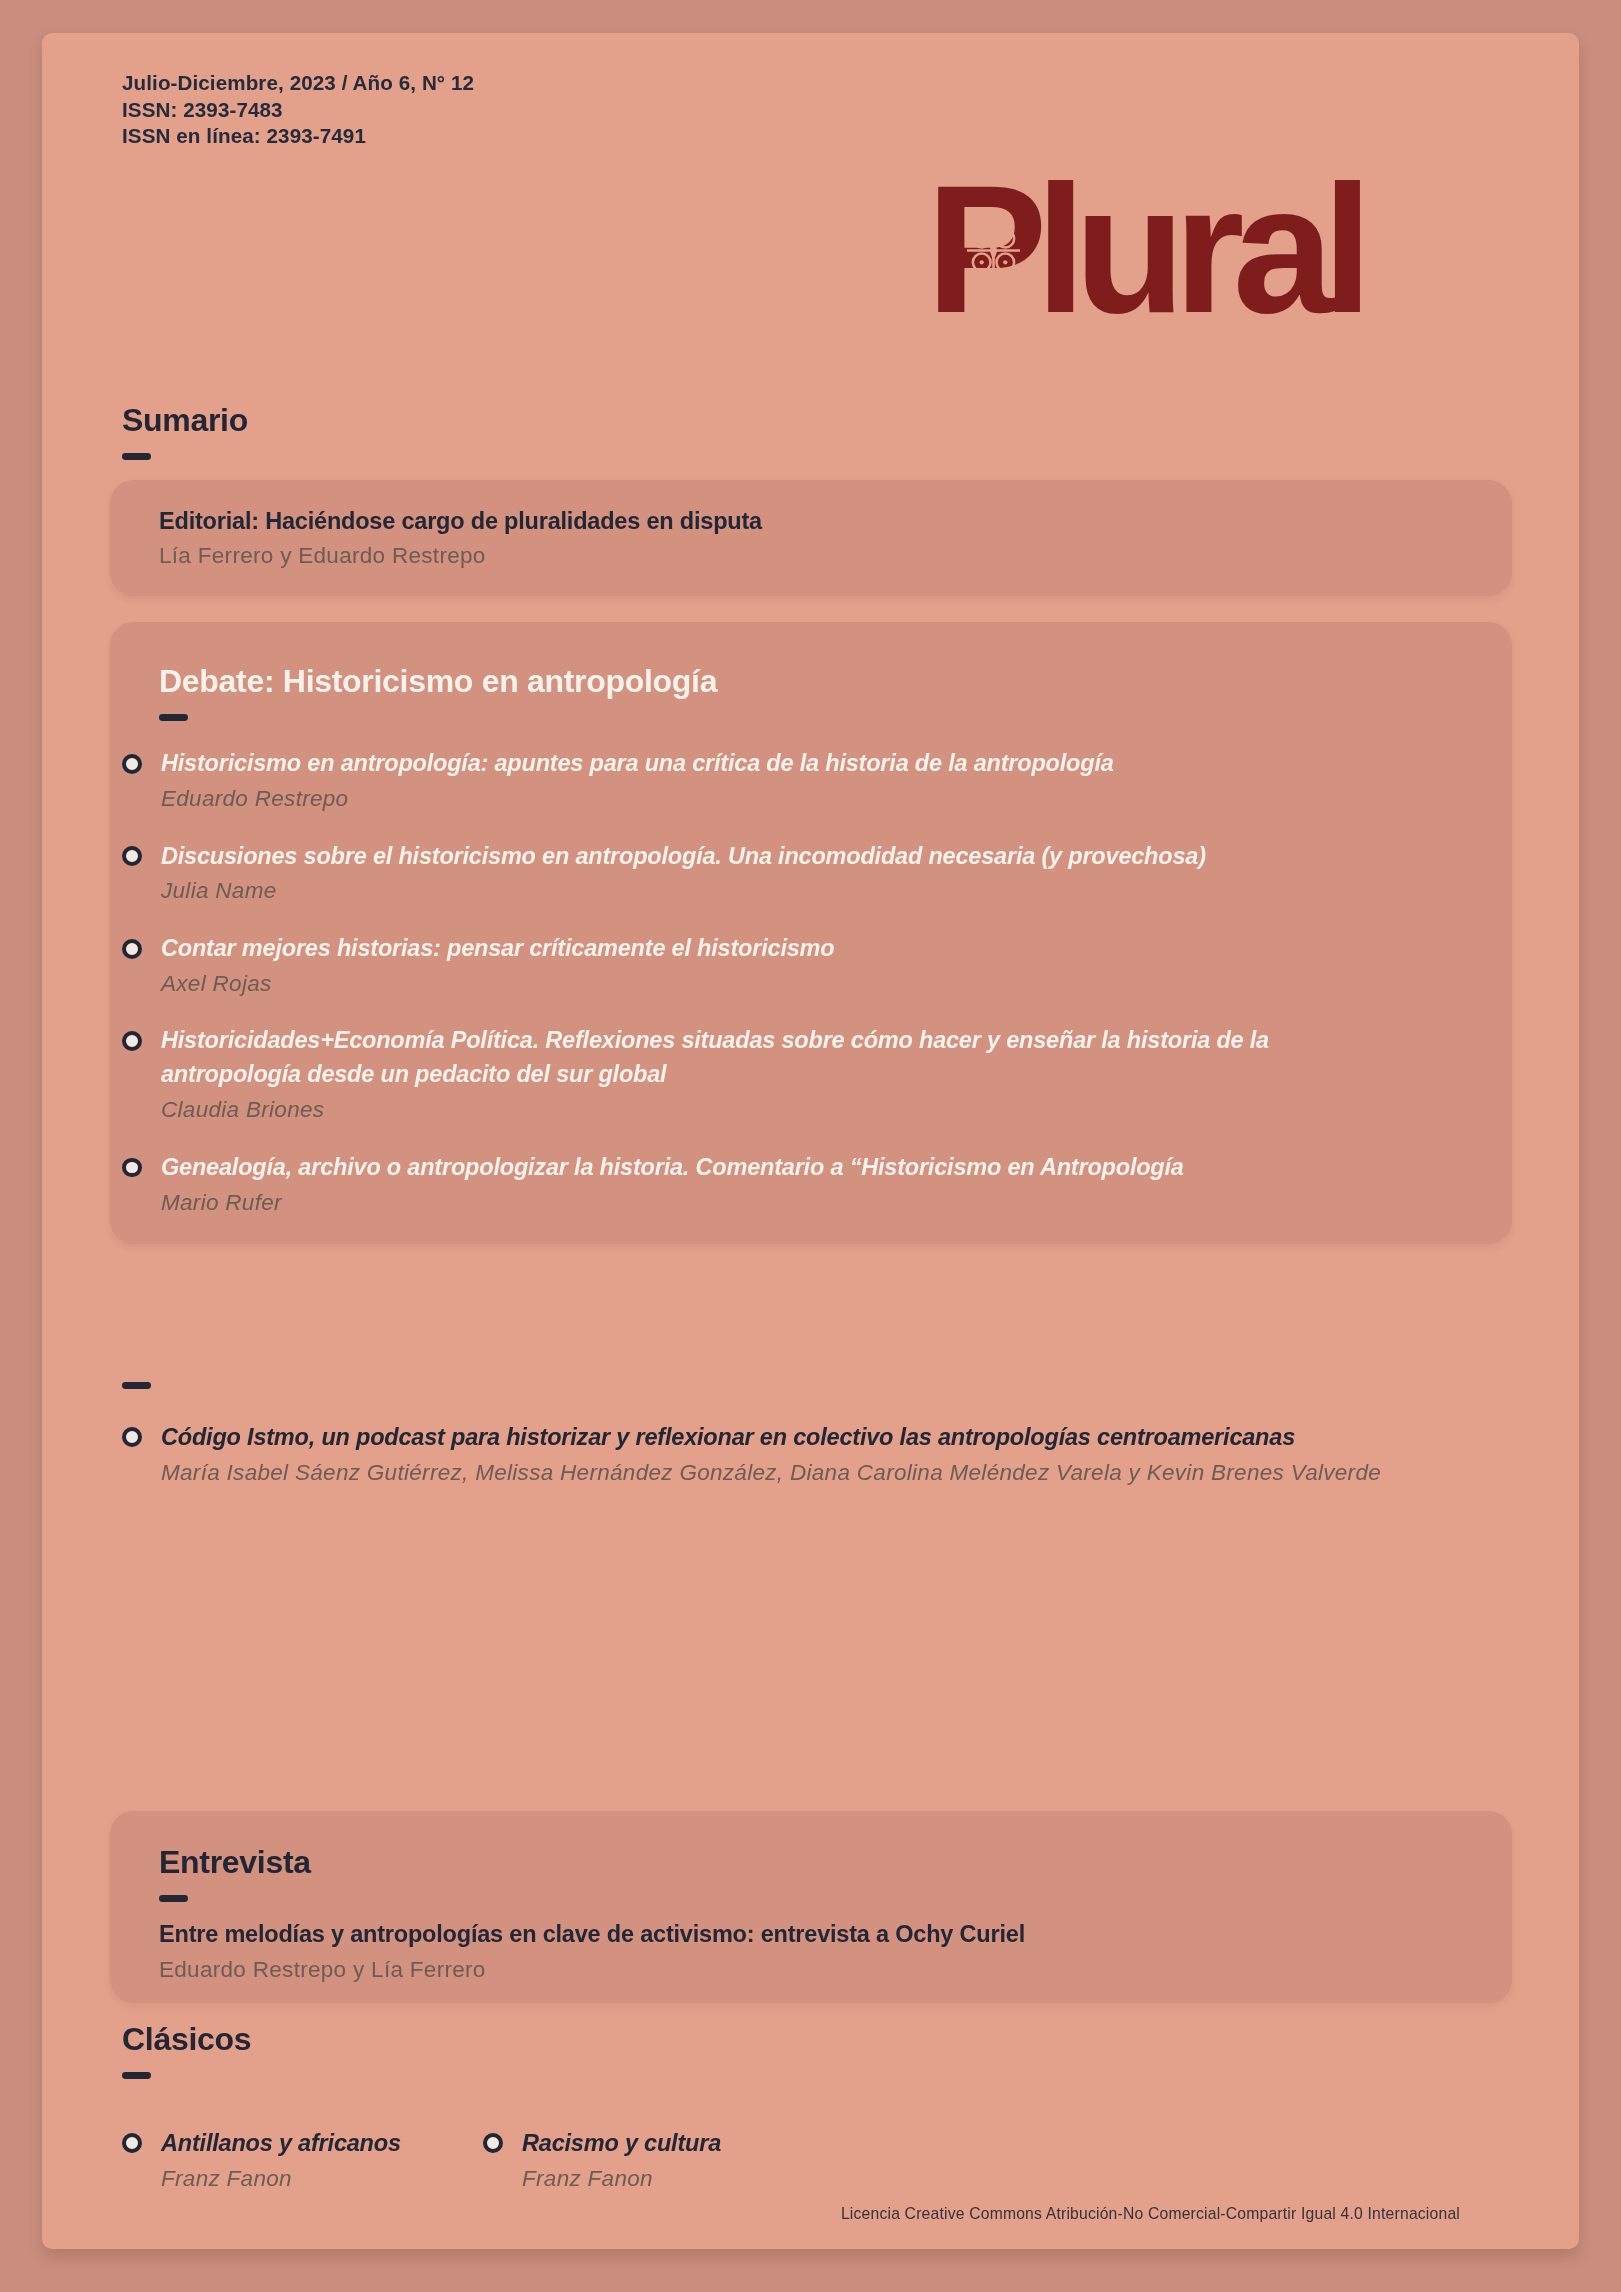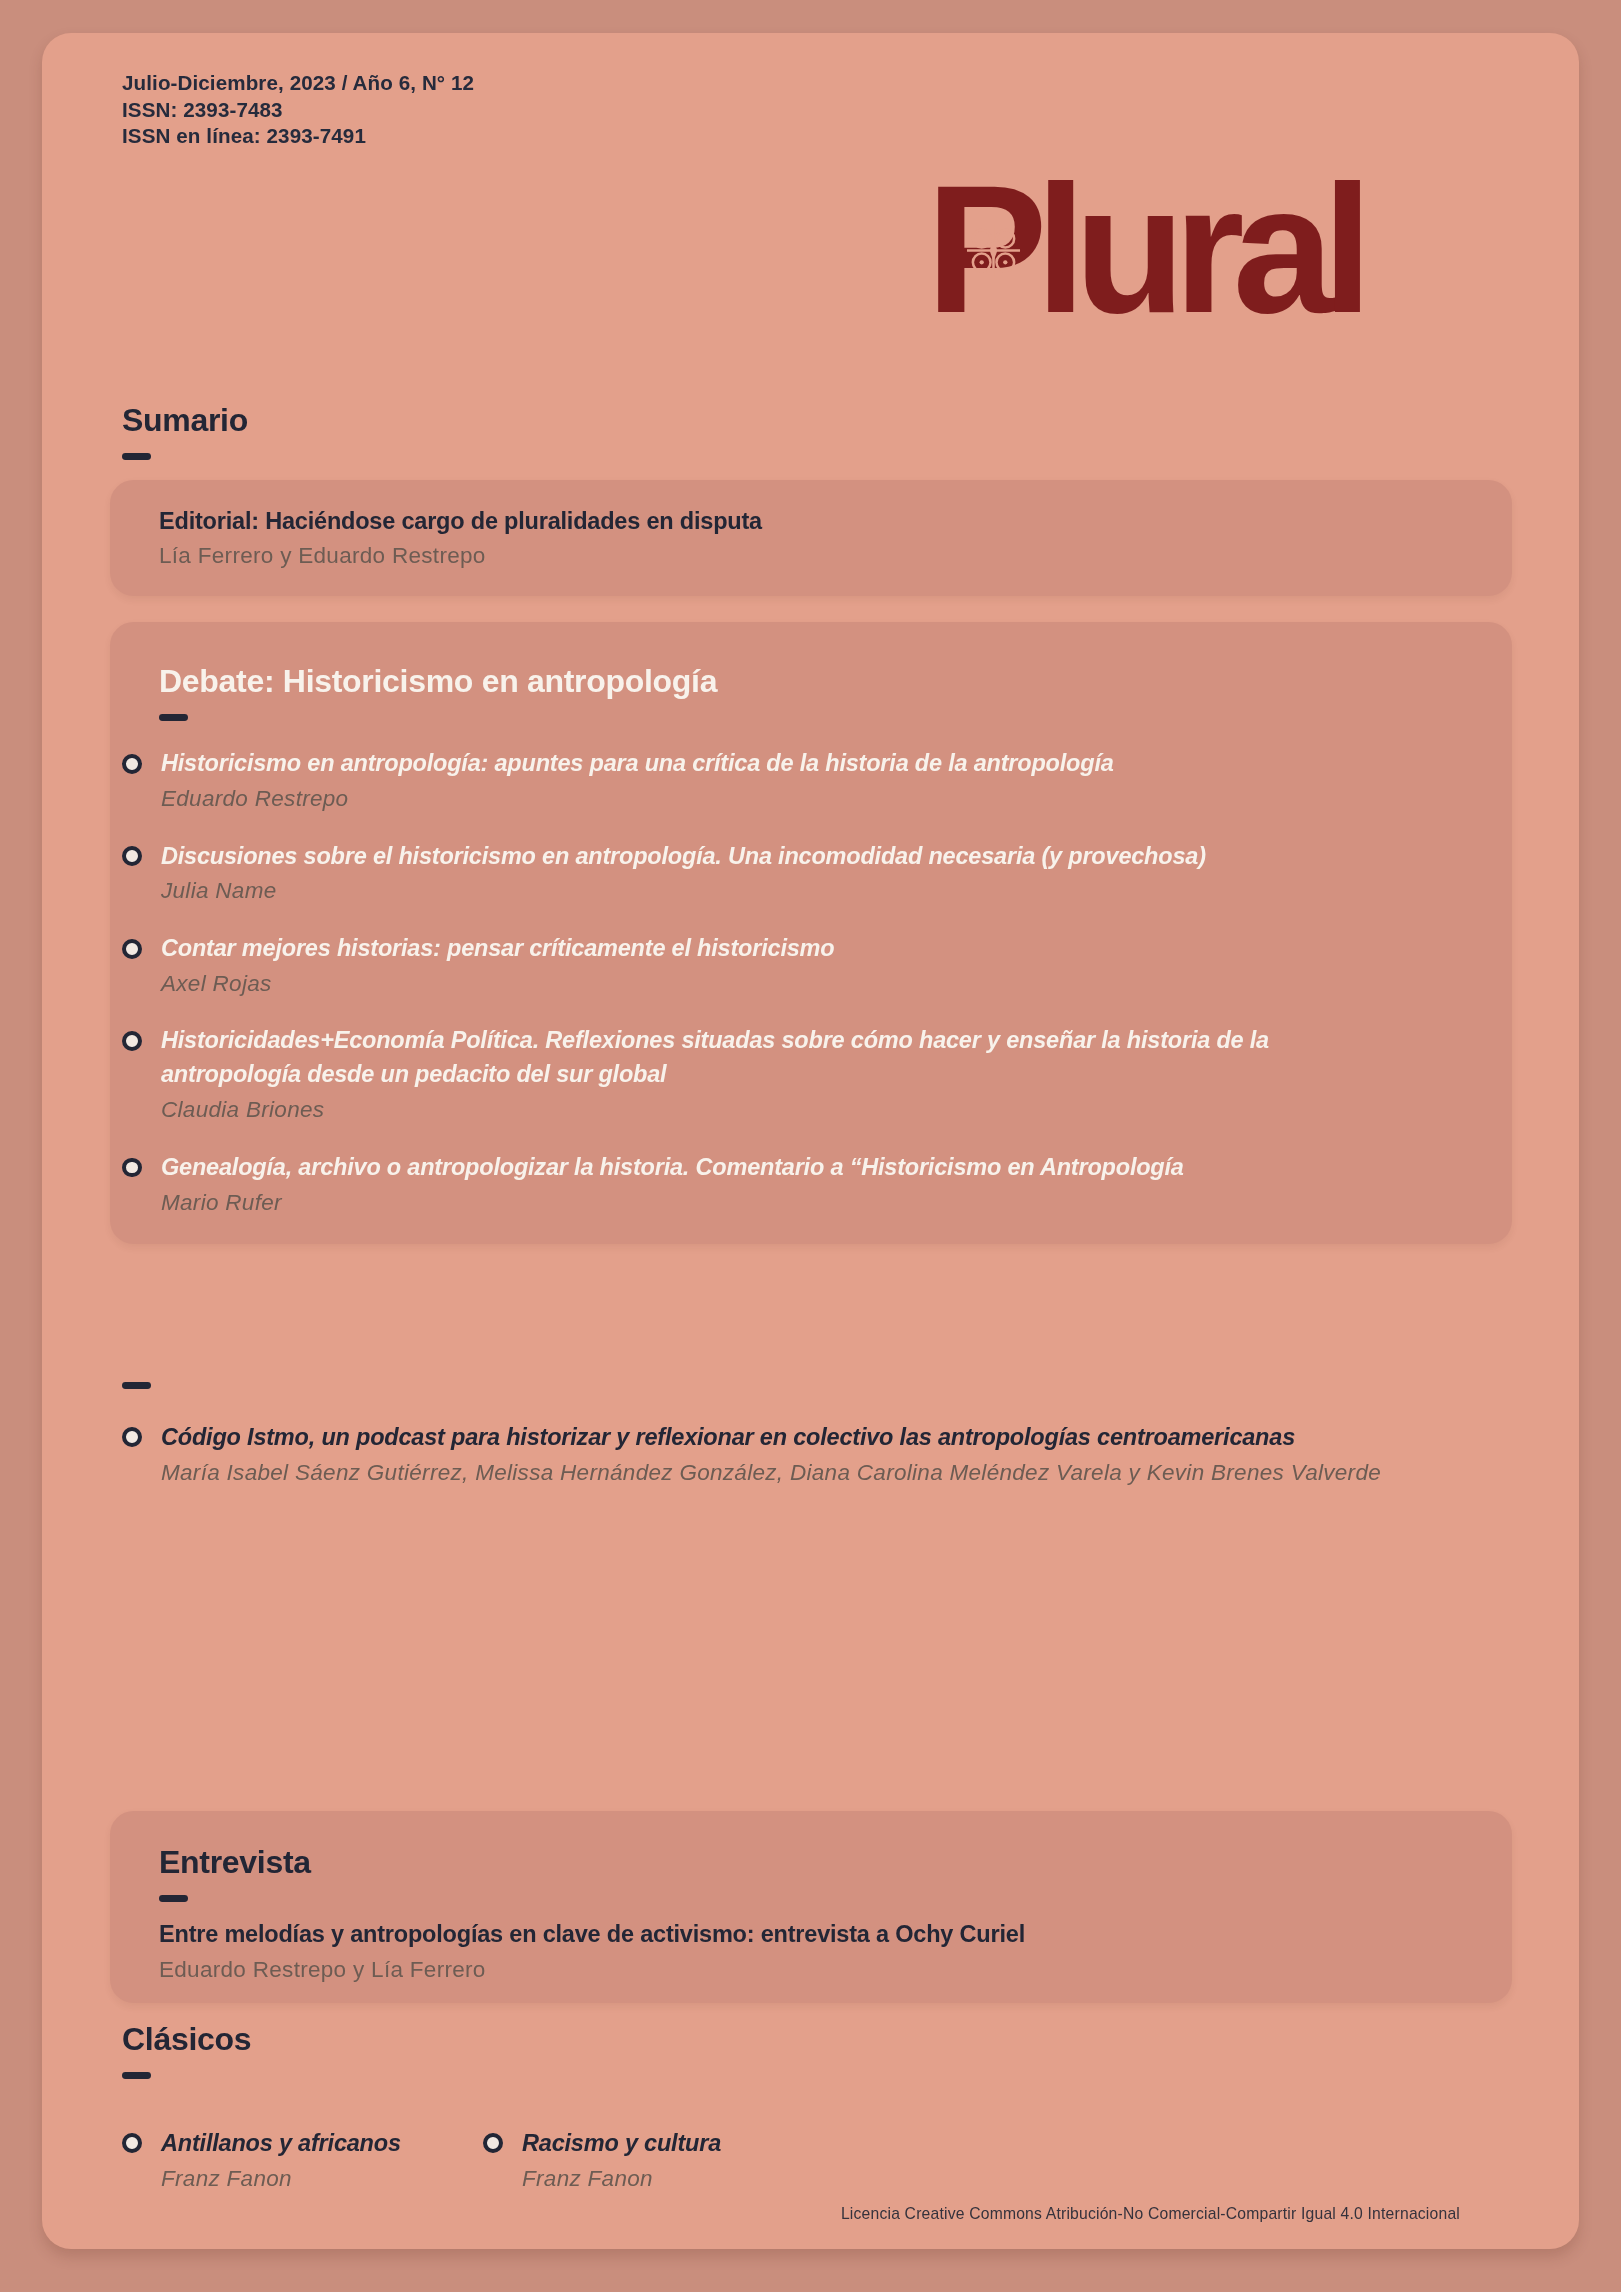--- a/index.html
+++ b/index.html
@@ -4,21 +4,21 @@
 <style>
   html,body{margin:0;padding:0;background:#b98575;}
   .page{
     position:relative;width:1621px;height:2293px;overflow:hidden;
     background:#c98e7d;
     font-family:"Liberation Sans",sans-serif;
     -webkit-font-smoothing:antialiased;
   }
   .panel{
     position:absolute;left:42px;top:33px;width:1537px;height:2216px;
-    background:#e3a08b;border-radius:29px;
+    background:#e3a08b;border-radius:10px;
     box-shadow:0 7.8px 13.7px rgba(90,40,25,0.18);
   }
   
   .issue-meta{position:absolute;left:80px;top:37px;color:#262b3c;
     font-size:20.6px;line-height:26.5px;font-weight:700;letter-spacing:0.1px;}
   .logo{position:absolute;left:884px;top:116px;width:596px;}
   .wordmark{
     font-family:Liberation Sans, sans-serif;
     font-weight:700;font-size:182px;line-height:201px;
     letter-spacing:-11.8px;color:#7f1d1d;white-space:nowrap;

